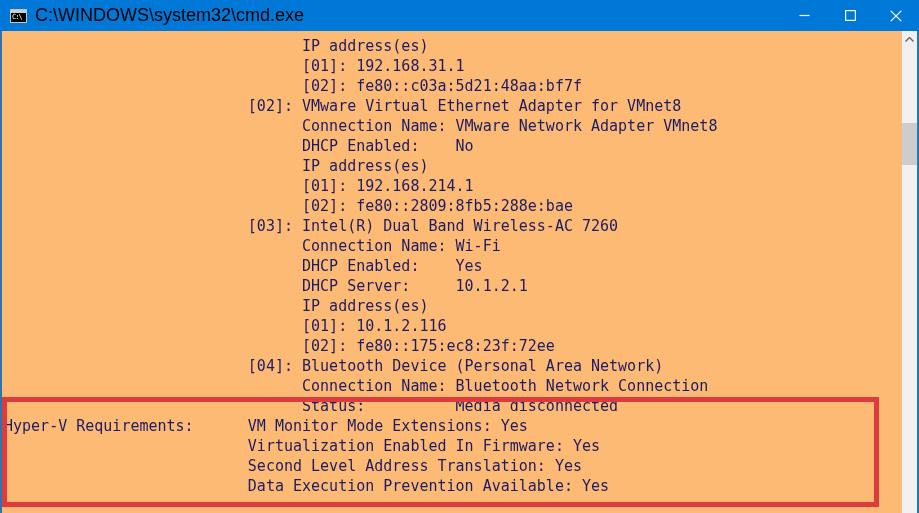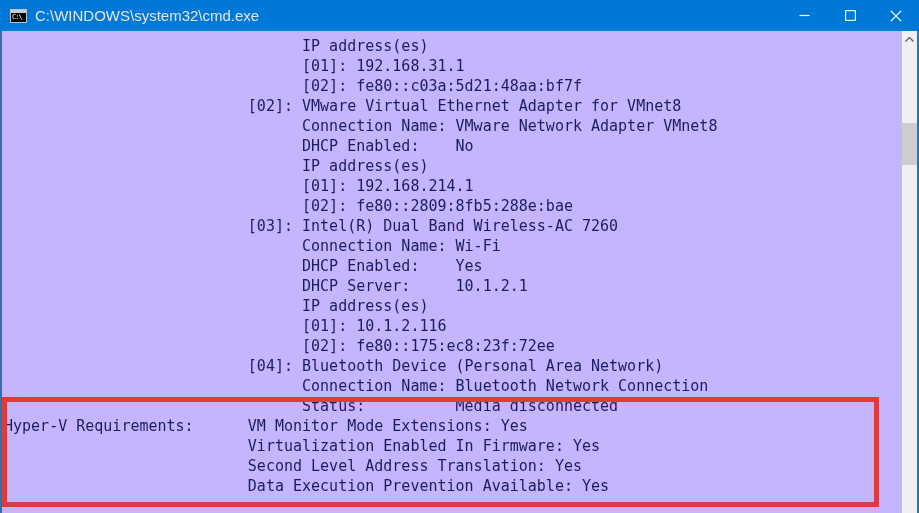--- a/index.html
+++ b/index.html
@@ -24,33 +24,33 @@
     border:1px solid #b9c4cc;
     position:relative;flex:0 0 auto;
   }
   .app-icon .bar{position:absolute;top:0;left:0;right:0;height:3px;background:#c8ced4;}
   .app-icon .prompt{
     position:absolute;left:1px;top:3px;
     color:#ffffff;font-family:"DejaVu Sans Mono", monospace;
     font-size:7px;line-height:9px;letter-spacing:-1px;
   }
   .window-title{
-    color:#e5e5e5;font-size:15px;line-height:31px;
+    color:#000000;font-size:18px;line-height:31px;
     white-space:nowrap;flex:1 1 auto;
   }
   .caption-btn{
     width:46px;height:31px;flex:0 0 auto;
     display:flex;align-items:center;justify-content:center;
     background:transparent;border:none;padding:0;cursor:default;
   }
   .caption-btn svg{display:block;}
   
   .content{
     position:absolute;top:31px;left:0;right:0;bottom:0;
-    background:#c4b5fd;
+    background:#fdba74;
     border-left:2px solid #2f73ad;
     border-right:2px solid #2f73ad;
   }
   .console{
     margin:0;
     padding:5px 0 0 2px;
     font-family:"DejaVu Sans Mono", monospace;
     font-size:15px;
     line-height:20px;
     color:#1c1c66;

